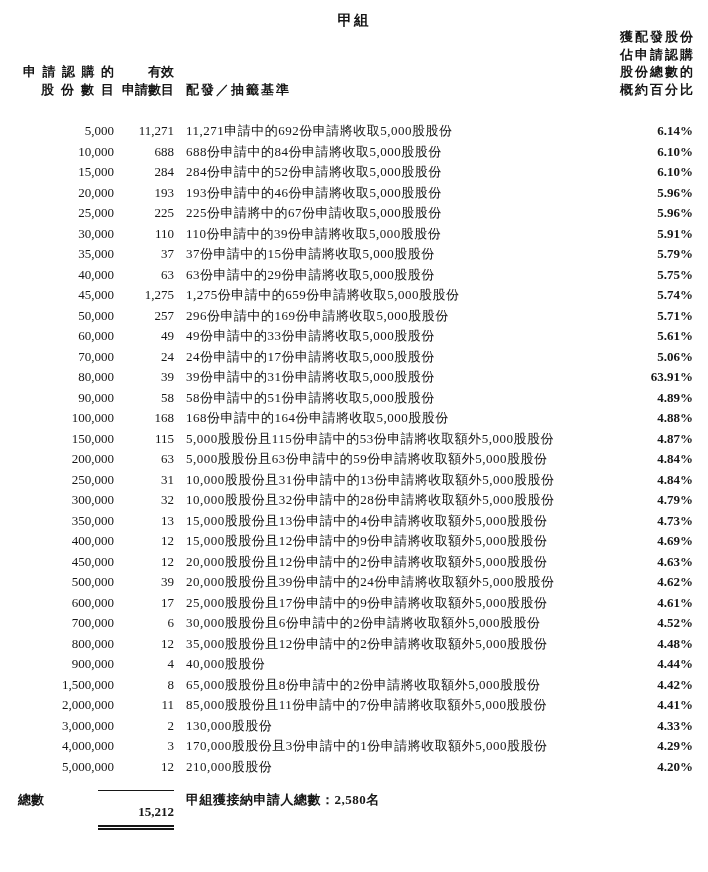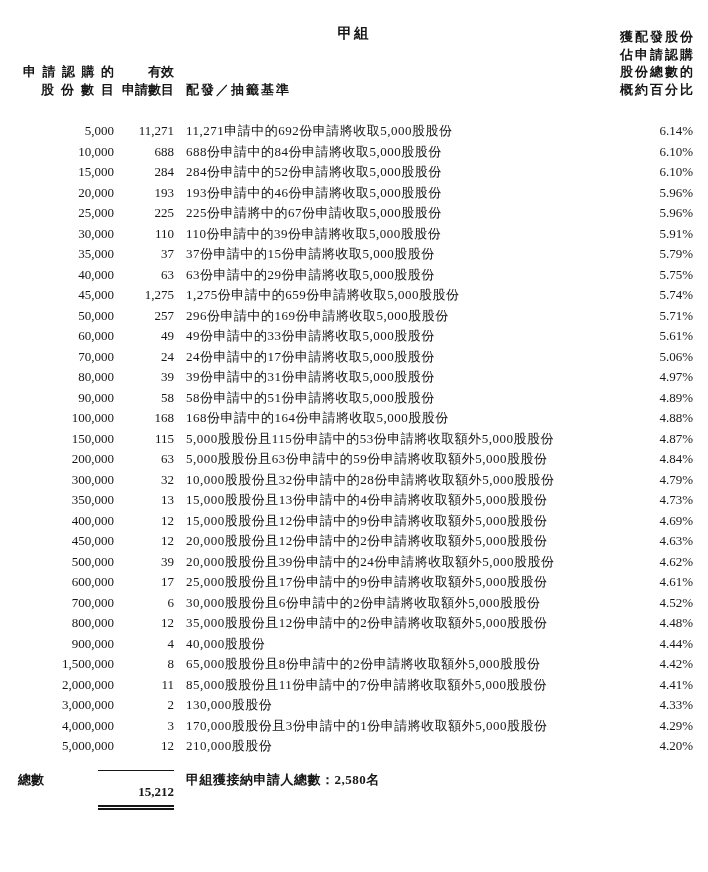--- a/index.html
+++ b/index.html
@@ -5,21 +5,21 @@
   * { margin:0; padding:0; box-sizing:border-box; }
   html,body { width:708px; height:872px; overflow:hidden; }
   body {
     background:#ffffff;
     color:#161616;
     font-family:"Liberation Serif","DejaVu Serif",serif;
     font-size:13px;
   }
   .page-title {
     height:28px;
-    padding-top:24px;
+    padding-top:11px;
     text-align:center;
     font-weight:bold;
     font-size:14.5px;
     letter-spacing:2px;
   }
   table.allot {
     border-collapse:collapse;
     table-layout:fixed;
     margin-left:18px;
     width:675px;
@@ -46,21 +46,21 @@
 
   tbody td {
     height:20.5px;
     line-height:20.5px;
     padding:0;
     white-space:nowrap;
     overflow:visible;
   }
   tbody td.c1, tbody td.c2 { text-align:right; }
   tbody td.c3 { padding-left:12px; letter-spacing:0.5px; }
-  tbody td.c4 { text-align:right; }
+  tbody td.c4 { text-align:right;font-weight:bold; }
 
   tfoot td {
     font-weight:bold;
     vertical-align:top;
     padding-top:13px;
     line-height:20px;
     white-space:nowrap;
   }
   tfoot td.c1 { text-align:left; padding-right:14px; }
   tfoot td.c2 { padding-top:13px; }
@@ -188,21 +188,21 @@
     <td class="c1">70,000</td>
     <td class="c2">24</td>
     <td class="c3">24份申請中的17份申請將收取5,000股股份</td>
     <td class="c4">5.06%</td>
   </tr>
 
   <tr>
     <td class="c1">80,000</td>
     <td class="c2">39</td>
     <td class="c3">39份申請中的31份申請將收取5,000股股份</td>
-    <td class="c4">4.97%</td>
+    <td class="c4">63.91%</td>
   </tr>
 
   <tr>
     <td class="c1">90,000</td>
     <td class="c2">58</td>
     <td class="c3">58份申請中的51份申請將收取5,000股股份</td>
     <td class="c4">4.89%</td>
   </tr>
 
   <tr>
@@ -219,20 +219,26 @@
     <td class="c4">4.87%</td>
   </tr>
 
   <tr>
     <td class="c1">200,000</td>
     <td class="c2">63</td>
     <td class="c3">5,000股股份且63份申請中的59份申請將收取額外5,000股股份</td>
     <td class="c4">4.84%</td>
   </tr>
 
+  <tr>
+    <td class="c1">250,000</td>
+    <td class="c2">31</td>
+    <td class="c3">10,000股股份且31份申請中的13份申請將收取額外5,000股股份</td>
+    <td class="c4">4.84%</td>
+  </tr>
 
   <tr>
     <td class="c1">300,000</td>
     <td class="c2">32</td>
     <td class="c3">10,000股股份且32份申請中的28份申請將收取額外5,000股股份</td>
     <td class="c4">4.79%</td>
   </tr>
 
   <tr>
     <td class="c1">350,000</td>

